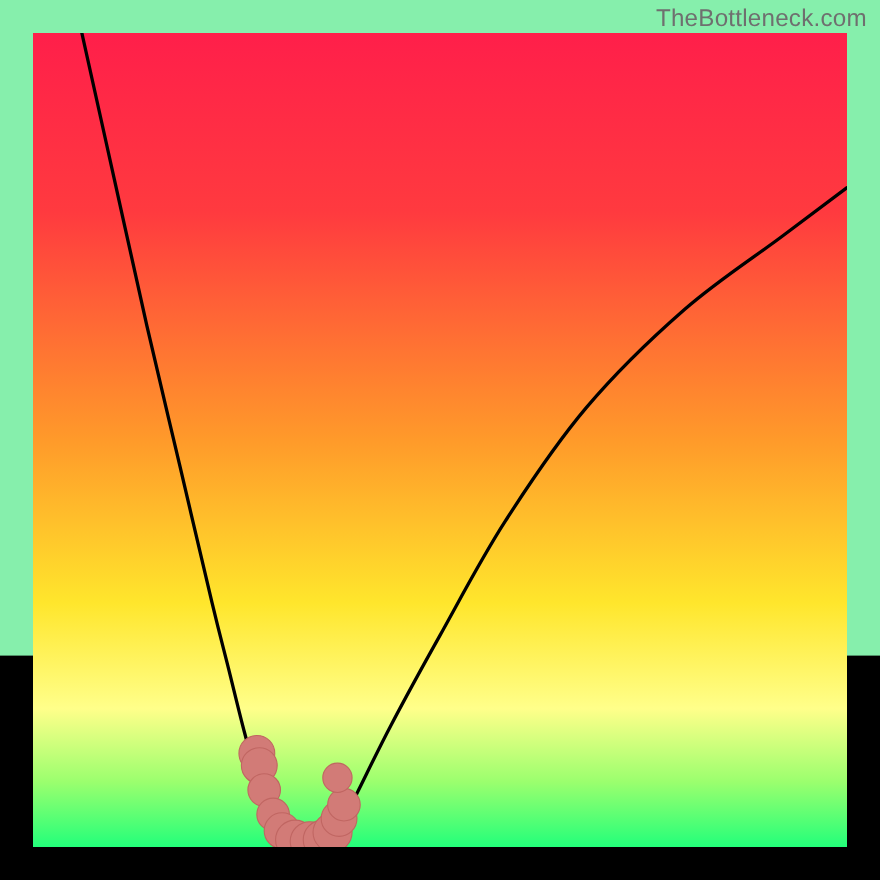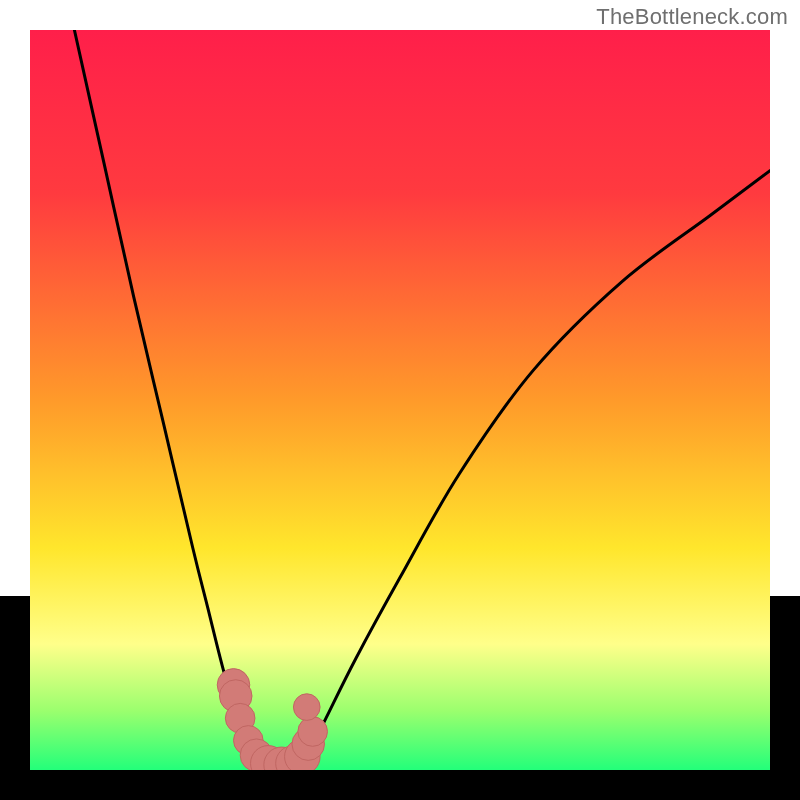--- a/index.html
+++ b/index.html
@@ -10,21 +10,21 @@
     background: #000;
     overflow: hidden;
     font-family: Arial, Helvetica, sans-serif;
   }
   .frame {
     position: absolute;
     top: 0;
     left: 0;
     width: 800px;
     height: 596px;
-    background: #ffffff;
+    background: #86efac;
   }
   .plot-area {
     position: absolute;
     top: 30px;
     left: 30px;
     width: 740px;
     height: 740px;
     overflow: hidden;
   }
   .gradient {

